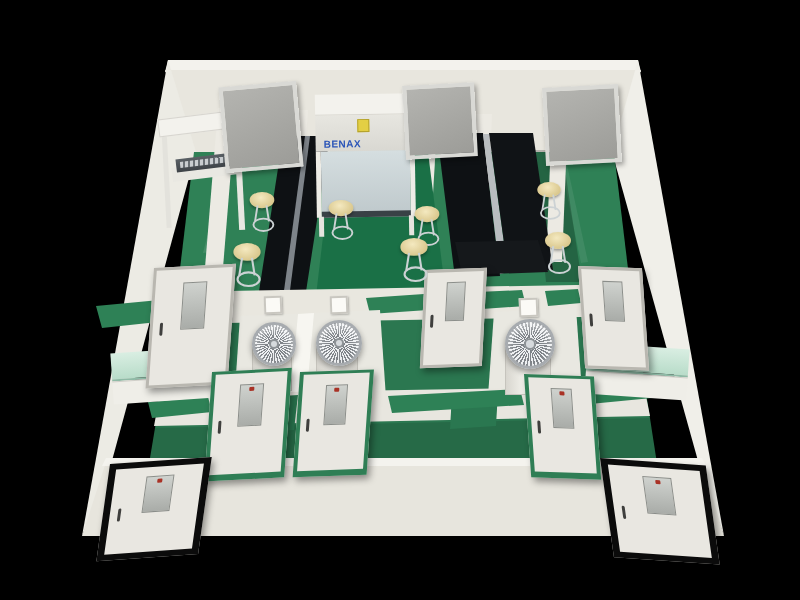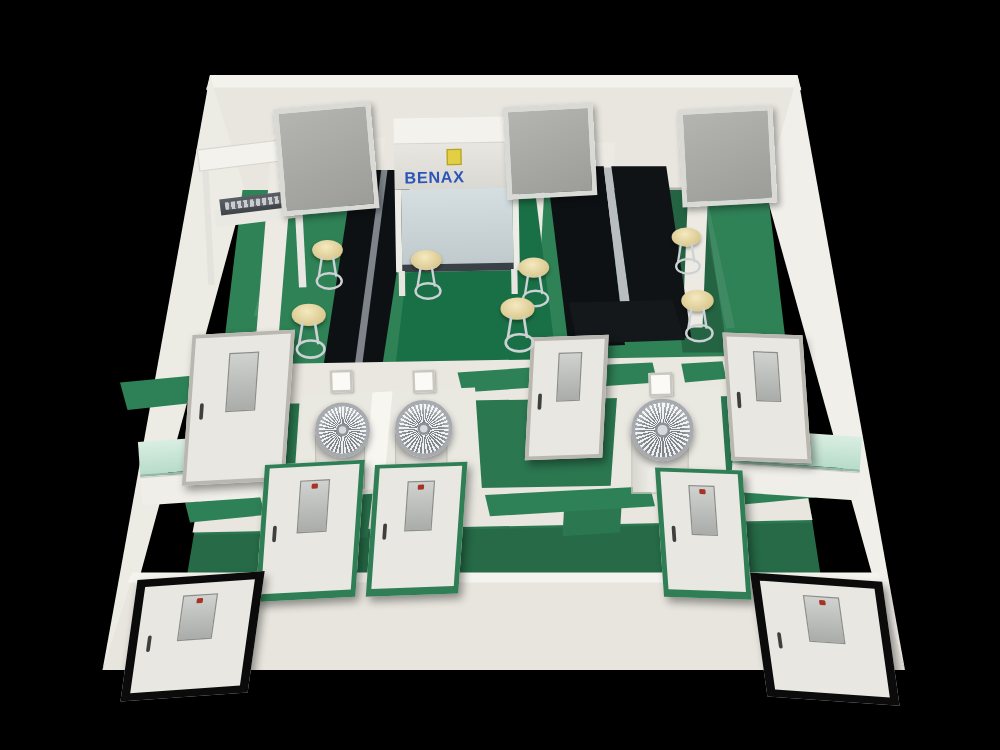--- a/index.html
+++ b/index.html
@@ -52,21 +52,21 @@
 
   .switch-panel{position:absolute;background:#fbfaf6;border:2px solid #c9c7c0;
     box-shadow:1px 1px 2px rgba(0,0,0,.25);}
 
   
   #cabinet{left:316px;top:94px;width:99px;height:142px;transform:rotate(-1deg);}
   .cab-top{height:20px;background:#f3f2ed;border-bottom:1px solid #d8d6cf;}
   .cab-panel{position:relative;height:36px;background:linear-gradient(#e7e6e0,#d9d8d2);}
   .cab-sticker{position:absolute;left:42px;top:4px;width:10px;height:11px;background:#e3cf44;
     border:1px solid #b5a32e;}
-  .cab-label{position:absolute;left:8px;bottom:2px;font-size:13px;font-weight:bold;color:#2b55b8;
+  .cab-label{position:absolute;left:8px;bottom:2px;font-size:10px;font-weight:bold;color:#2b55b8;
     letter-spacing:.5px;}
   .cab-open{position:relative;height:66px;background:linear-gradient(#d5dee0,#bec8cb);
     border-left:5px solid #edece6;border-right:5px solid #edece6;}
   .cab-slot{position:absolute;left:0;bottom:0;width:100%;height:6px;background:#394146;}
   .cab-leg{position:absolute;bottom:0;width:5px;height:20px;background:#e6e5df;}
 
   
   #desk{left:158px;top:98px;width:92px;height:140px;}
   .desk-top{position:absolute;left:0;top:16px;width:88px;height:16px;background:#f3f2ed;
     border:1px solid #d8d6d0;transform:rotate(-7deg);}

